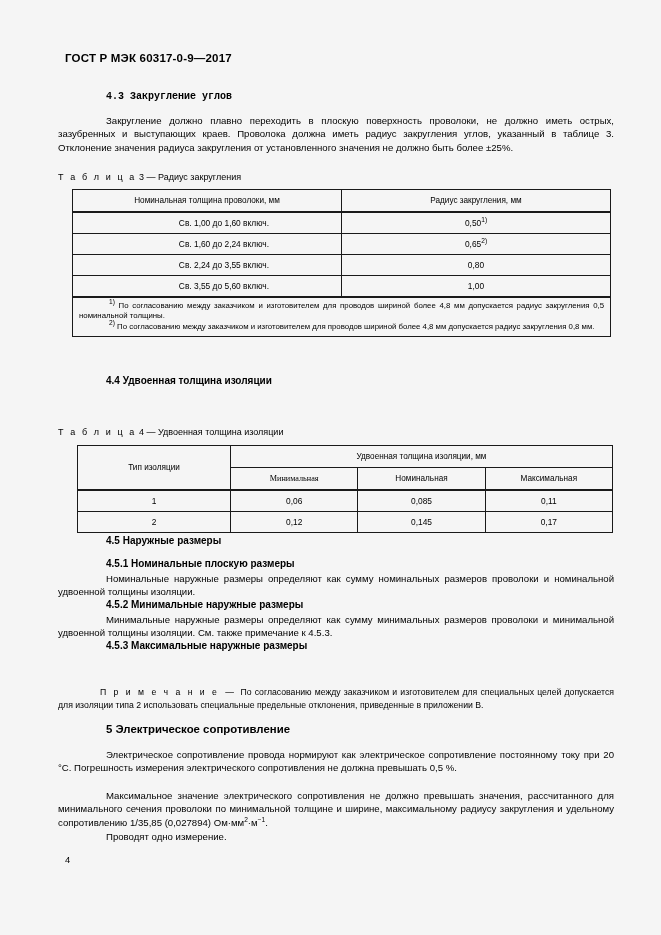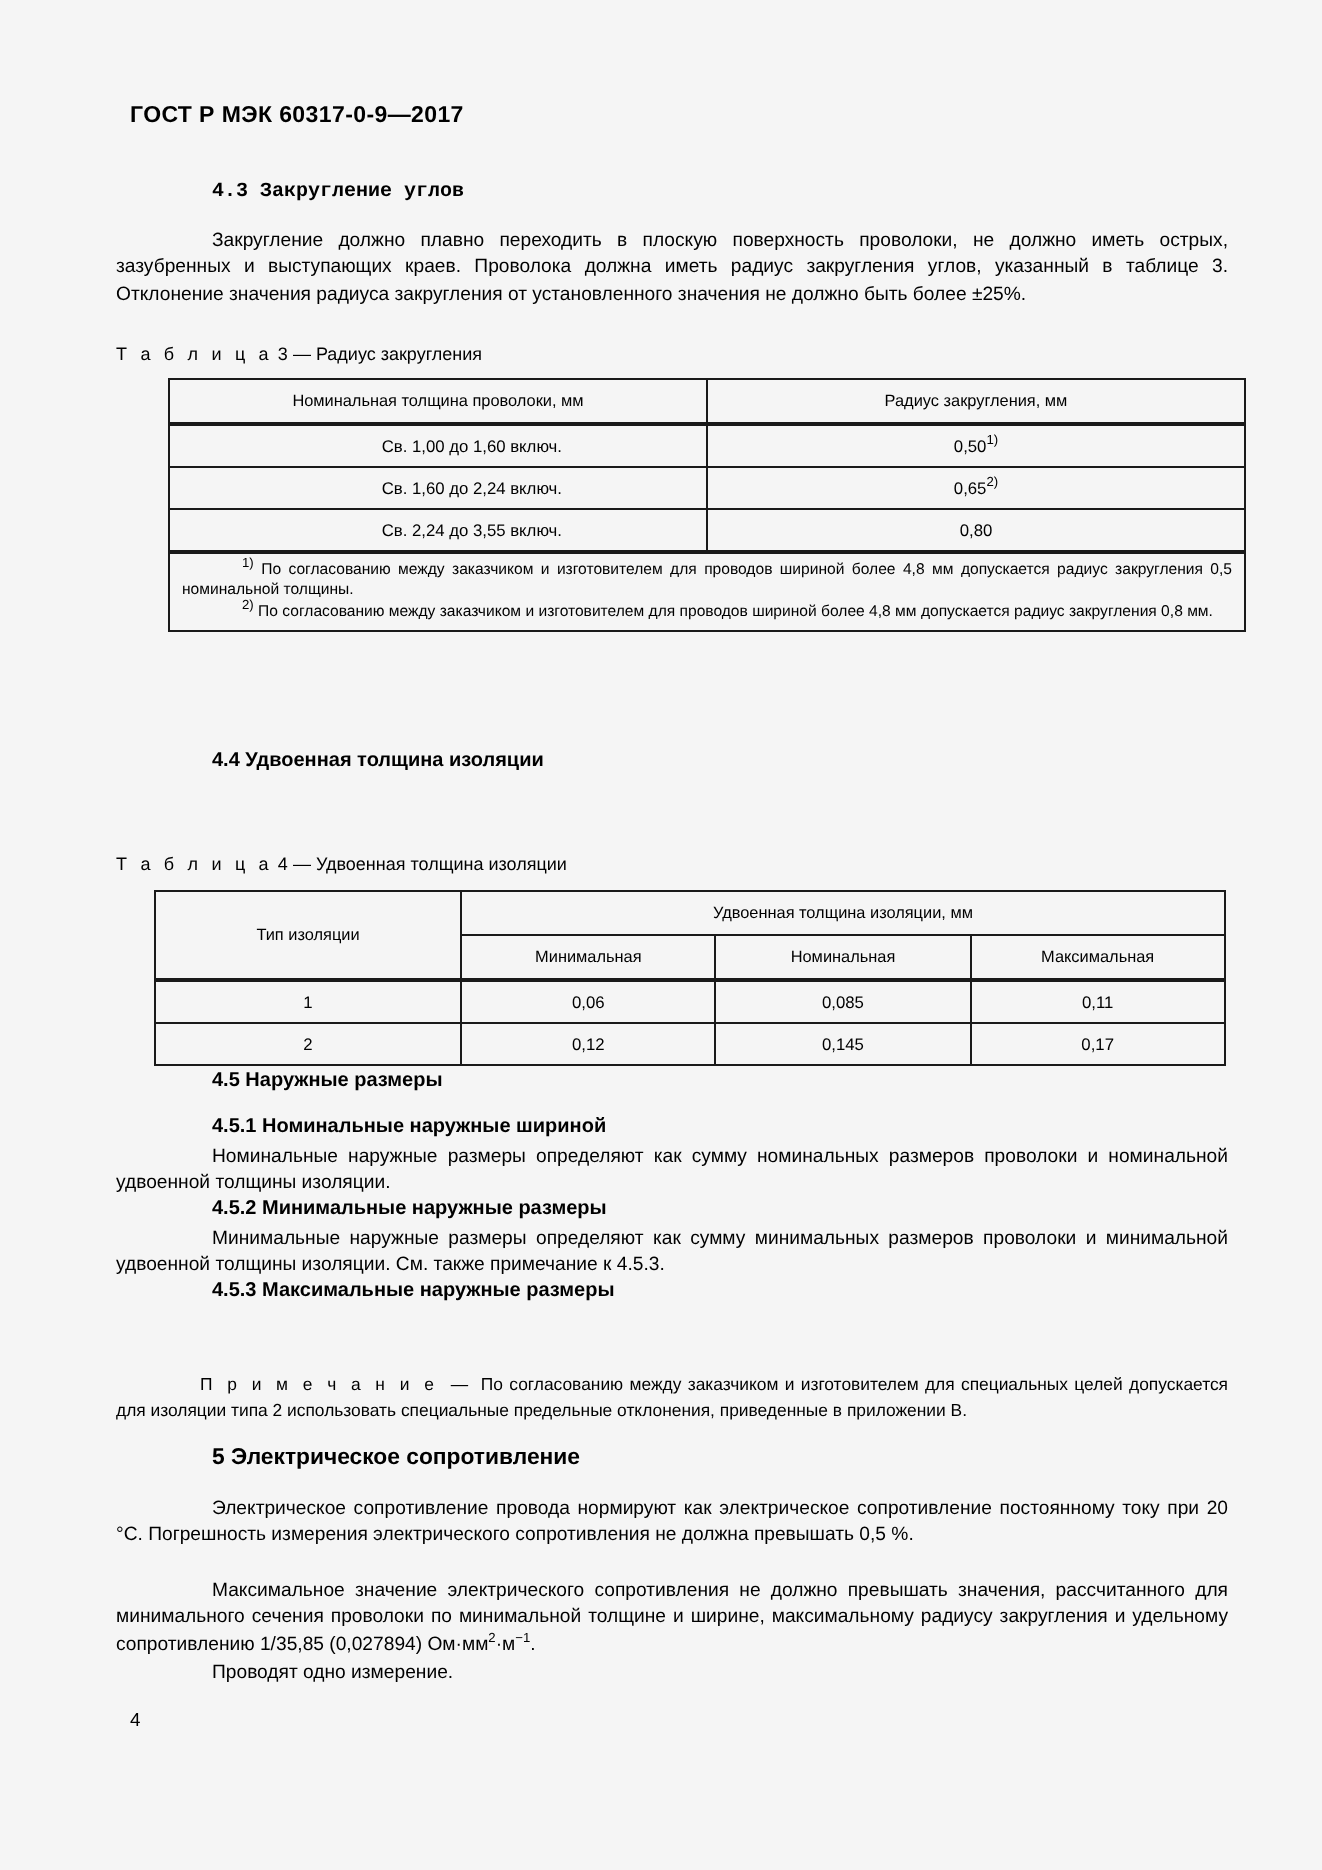--- a/index.html
+++ b/index.html
@@ -108,21 +108,21 @@
     height: 21px;
     font-size: 8.2px;
   }
   table.gost .thickbottom {
     border-bottom: 2.5px solid #1a1a1a;
   }
   table.gost .datacell {
     height: 20px;
   }
   .t3 {
-    left: 26px;
+    left: 14px;
     width: 536px;
     padding-left: 23px;
   }
   .t3 .c1 { width: 268px; }
   .t3 .c2 { width: 268px; margin-top: 40px; }
   .t3 .r-right {
     text-align: right;
     padding-right: 72px;
   }
   .t3 .r-right-1 {
@@ -140,21 +140,21 @@
     margin: 0;
     text-indent: 30px;
     text-align: justify;
   }
 
   .t4 {
     left: 19px;
     width: 536px;
   }
   .t4 .k1 { width: 152px; }
-  .t4 .k2 { width: 128px; }
+  .t4 .k2 { width: 128px; font-family: Liberation Serif, serif; }
   .t4 .k3 { width: 128px; }
   .t4 .k4 { width: 128px; }
 
   
   .pagenum {
     position: absolute;
     left: 7px;
     font-size: 9.4px;
   }
 </style>
@@ -190,20 +190,24 @@
       </tr>
       <tr>
         <td class="datacell r-right">Св. 1,60  до 2,24 включ.</td>
         <td class="datacell"><span>0,65</span><sup>2)</sup></td>
       </tr>
       <tr>
         <td class="datacell r-right">Св. 2,24  до 3,55 включ.</td>
         <td class="datacell"><span>0,80</span><sup></sup></td>
       </tr>
       <tr>
+        <td class="datacell r-right">Св. 3,55  до 5,60 включ.</td>
+        <td class="datacell"><span>1,00</span><sup></sup></td>
+      </tr>
+      <tr>
         <td class="notecell" colspan="2">
           <p><sup>1)</sup> <span>По согласованию между заказчиком и изготовителем для проводов шириной более 4,8 мм допускается радиус закругления 0,5 номинальной толщины.</span></p>
           <p><sup>2)</sup> <span>По согласованию между заказчиком и изготовителем для проводов шириной более 4,8 мм допускается радиус закругления 0,8 мм.</span></p>
         </td>
       </tr>
     </tbody>
       </table>
 
     <div class="h-sec" style="top:375px;">4.4 Удвоенная толщина изоляции</div>
 
@@ -235,21 +239,21 @@
         <td class="datacell">2</td>
         <td class="datacell">0,12</td>
         <td class="datacell">0,145</td>
         <td class="datacell">0,17</td>
       </tr>
     </tbody>
       </table>
 
     <div class="h-sec" style="top:535px;">4.5 Наружные размеры</div>
 
-    <div class="h-sec" style="top:558px;">4.5.1 Номинальные наружные шириной</div>
+    <div class="h-sec" style="top:558px;">4.5.1 Номинальные плоскую размеры</div>
     <div class="block para" style="top:572px;">Номинальные наружные размеры определяют как сумму номинальных размеров проволоки и номинальной удвоенной толщины изоляции.</div>
 
     <div class="h-sec" style="top:599px;">4.5.2 Минимальные наружные размеры</div>
     <div class="block para" style="top:613px;">Минимальные наружные размеры определяют как сумму минимальных размеров проволоки и минимальной удвоенной толщины изоляции. См. также примечание к 4.5.3.</div>
 
     <div class="h-sec" style="top:640px;">4.5.3 Максимальные наружные размеры</div>
 
     <div class="block" style="top:686px; font-size:8.7px; line-height:12.6px;">
       <span style="display:inline-block; width:42px;"></span><span class="sp">П р и м е ч а н и е</span>&nbsp;&nbsp;<span>—</span>&nbsp;&nbsp;<span>По согласованию между заказчиком и изготовителем для специальных целей допускается для изоляции типа 2 использовать специальные предельные отклонения, приведенные в приложении В.</span>
     </div>

